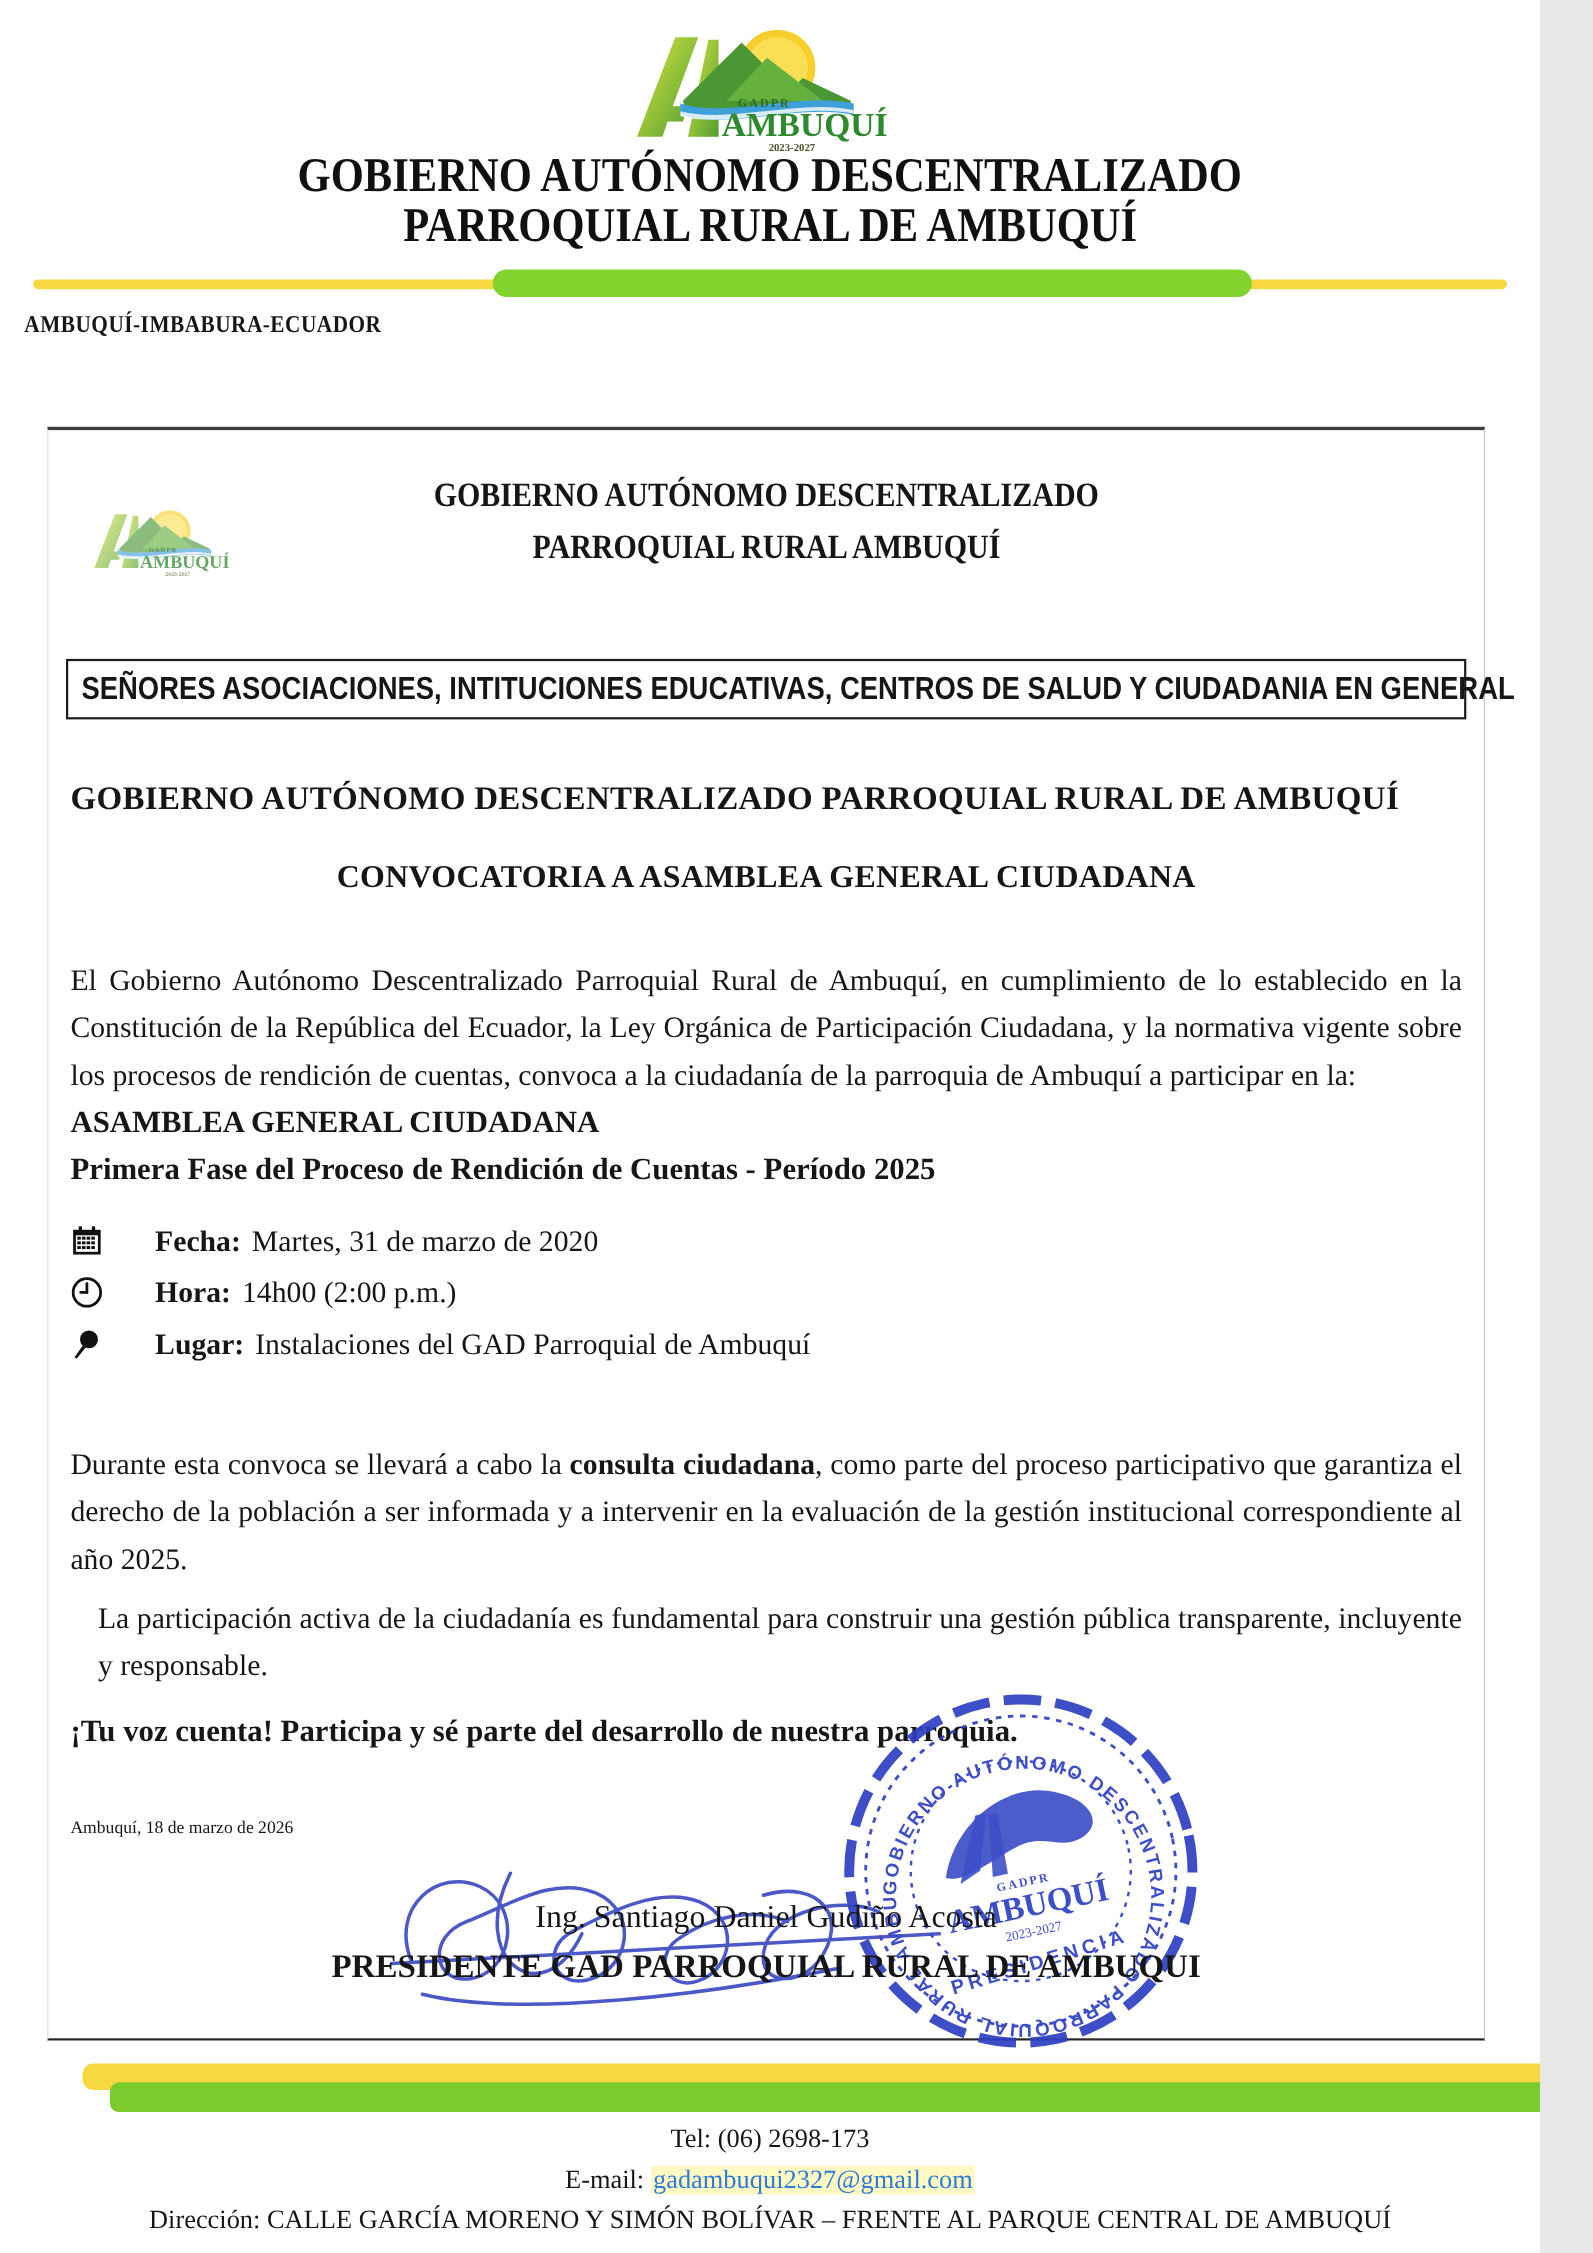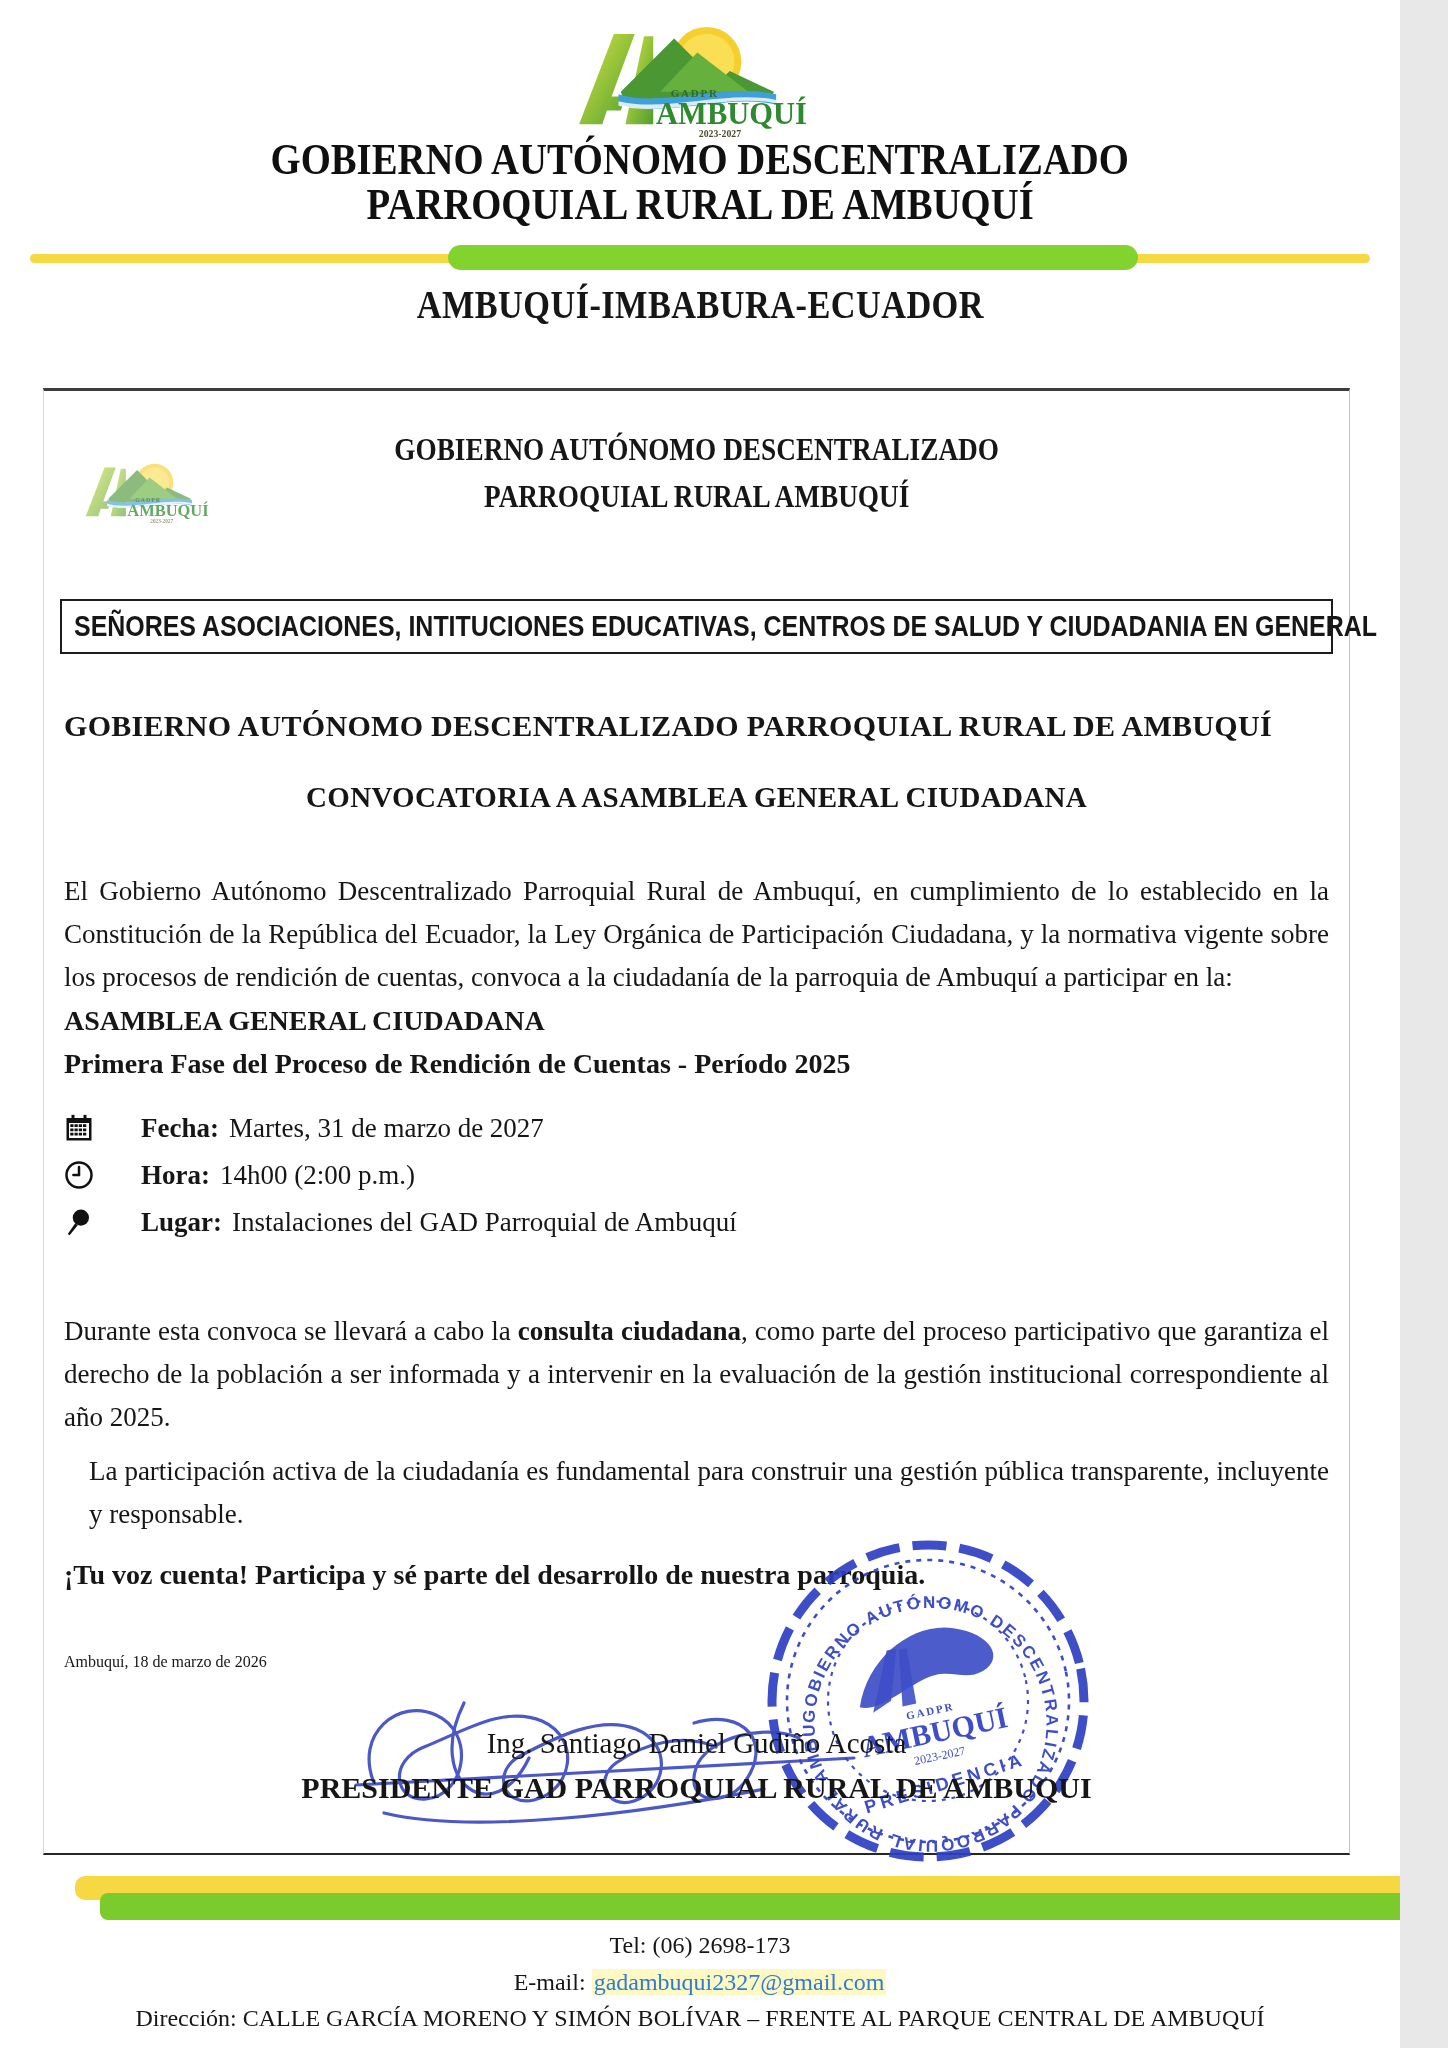--- a/index.html
+++ b/index.html
@@ -16,21 +16,21 @@
   .header-logo svg{width:360px;height:122px;}
   .header-title{position:absolute;top:138px;left:0;width:100%;text-align:center;line-height:1.02;}
   .header-title .hline{
     display:block;font-weight:bold;font-size:44px;color:#101010;
   }
   .cond{display:inline-block;transform:scaleX(.88);transform-origin:center;white-space:nowrap;}
   
   .divider{position:absolute;top:244px;left:0;width:100%;height:30px;}
   .divider .ybar{position:absolute;left:30px;right:30px;top:10px;height:9px;border-radius:5px;background:#f6d843;}
   .divider .gbar{position:absolute;left:448px;width:690px;top:1px;height:25px;border-radius:13px;background:#82d32e;}
-  .location-line{position:absolute;top:282px;left:0;width:100%;text-align:center;font-weight:bold;font-size:39px;letter-spacing:.5px;}
+  .location-line{position:absolute;top:282px;left:0;width:100%;font-weight:bold;font-size:22px;letter-spacing:.5px;}
   
   .letter-box{
     position:absolute;top:388px;left:43px;width:1305px;height:1462px;
     border-top:3px solid #3c3c3c;border-bottom:2px solid #262626;
     border-left:1px solid #d8d8d8;border-right:1px solid #c4c4c4;
     background:#fff;
   }
   .letterhead-logo{position:absolute;top:48px;left:28px;}
   .letterhead-logo svg{width:158px;height:108px;opacity:.85;}
   .letterhead-text{position:absolute;top:36px;left:0;width:100%;text-align:center;line-height:1.5;}
@@ -159,21 +159,21 @@
               <rect x="15.2" y="12.4" width="2.6" height="2.2"></rect>
             <rect x="5" y="15.8" width="2.6" height="2.2"></rect>
               <rect x="8.4" y="15.8" width="2.6" height="2.2"></rect>
               <rect x="11.8" y="15.8" width="2.6" height="2.2"></rect>
               <rect x="15.2" y="15.8" width="2.6" height="2.2"></rect>
           </g>
           <rect x="6" y="1.5" width="2.4" height="4" fill="#111"></rect>
             <rect x="15.6" y="1.5" width="2.4" height="4" fill="#111"></rect>
         </svg>
         <b>Fecha:</b>
-        <span>Martes, 31 de marzo de 2027</span>
+        <span>Martes, 31 de marzo de 2020</span>
       </div>
       <div class="detail-row">
         <svg class="dicon" viewBox="0 0 24 24">
           <circle cx="12" cy="12" r="10" fill="none" stroke="#111" stroke-width="2"></circle>
           <line x1="12" y1="12" x2="12" y2="5.5" stroke="#111" stroke-width="2" stroke-linecap="round"></line>
           <line x1="12" y1="12" x2="7.5" y2="12" stroke="#111" stroke-width="2" stroke-linecap="round"></line>
         </svg>
         <b>Hora:</b>
         <span>14h00 (2:00 p.m.)</span>
       </div>

